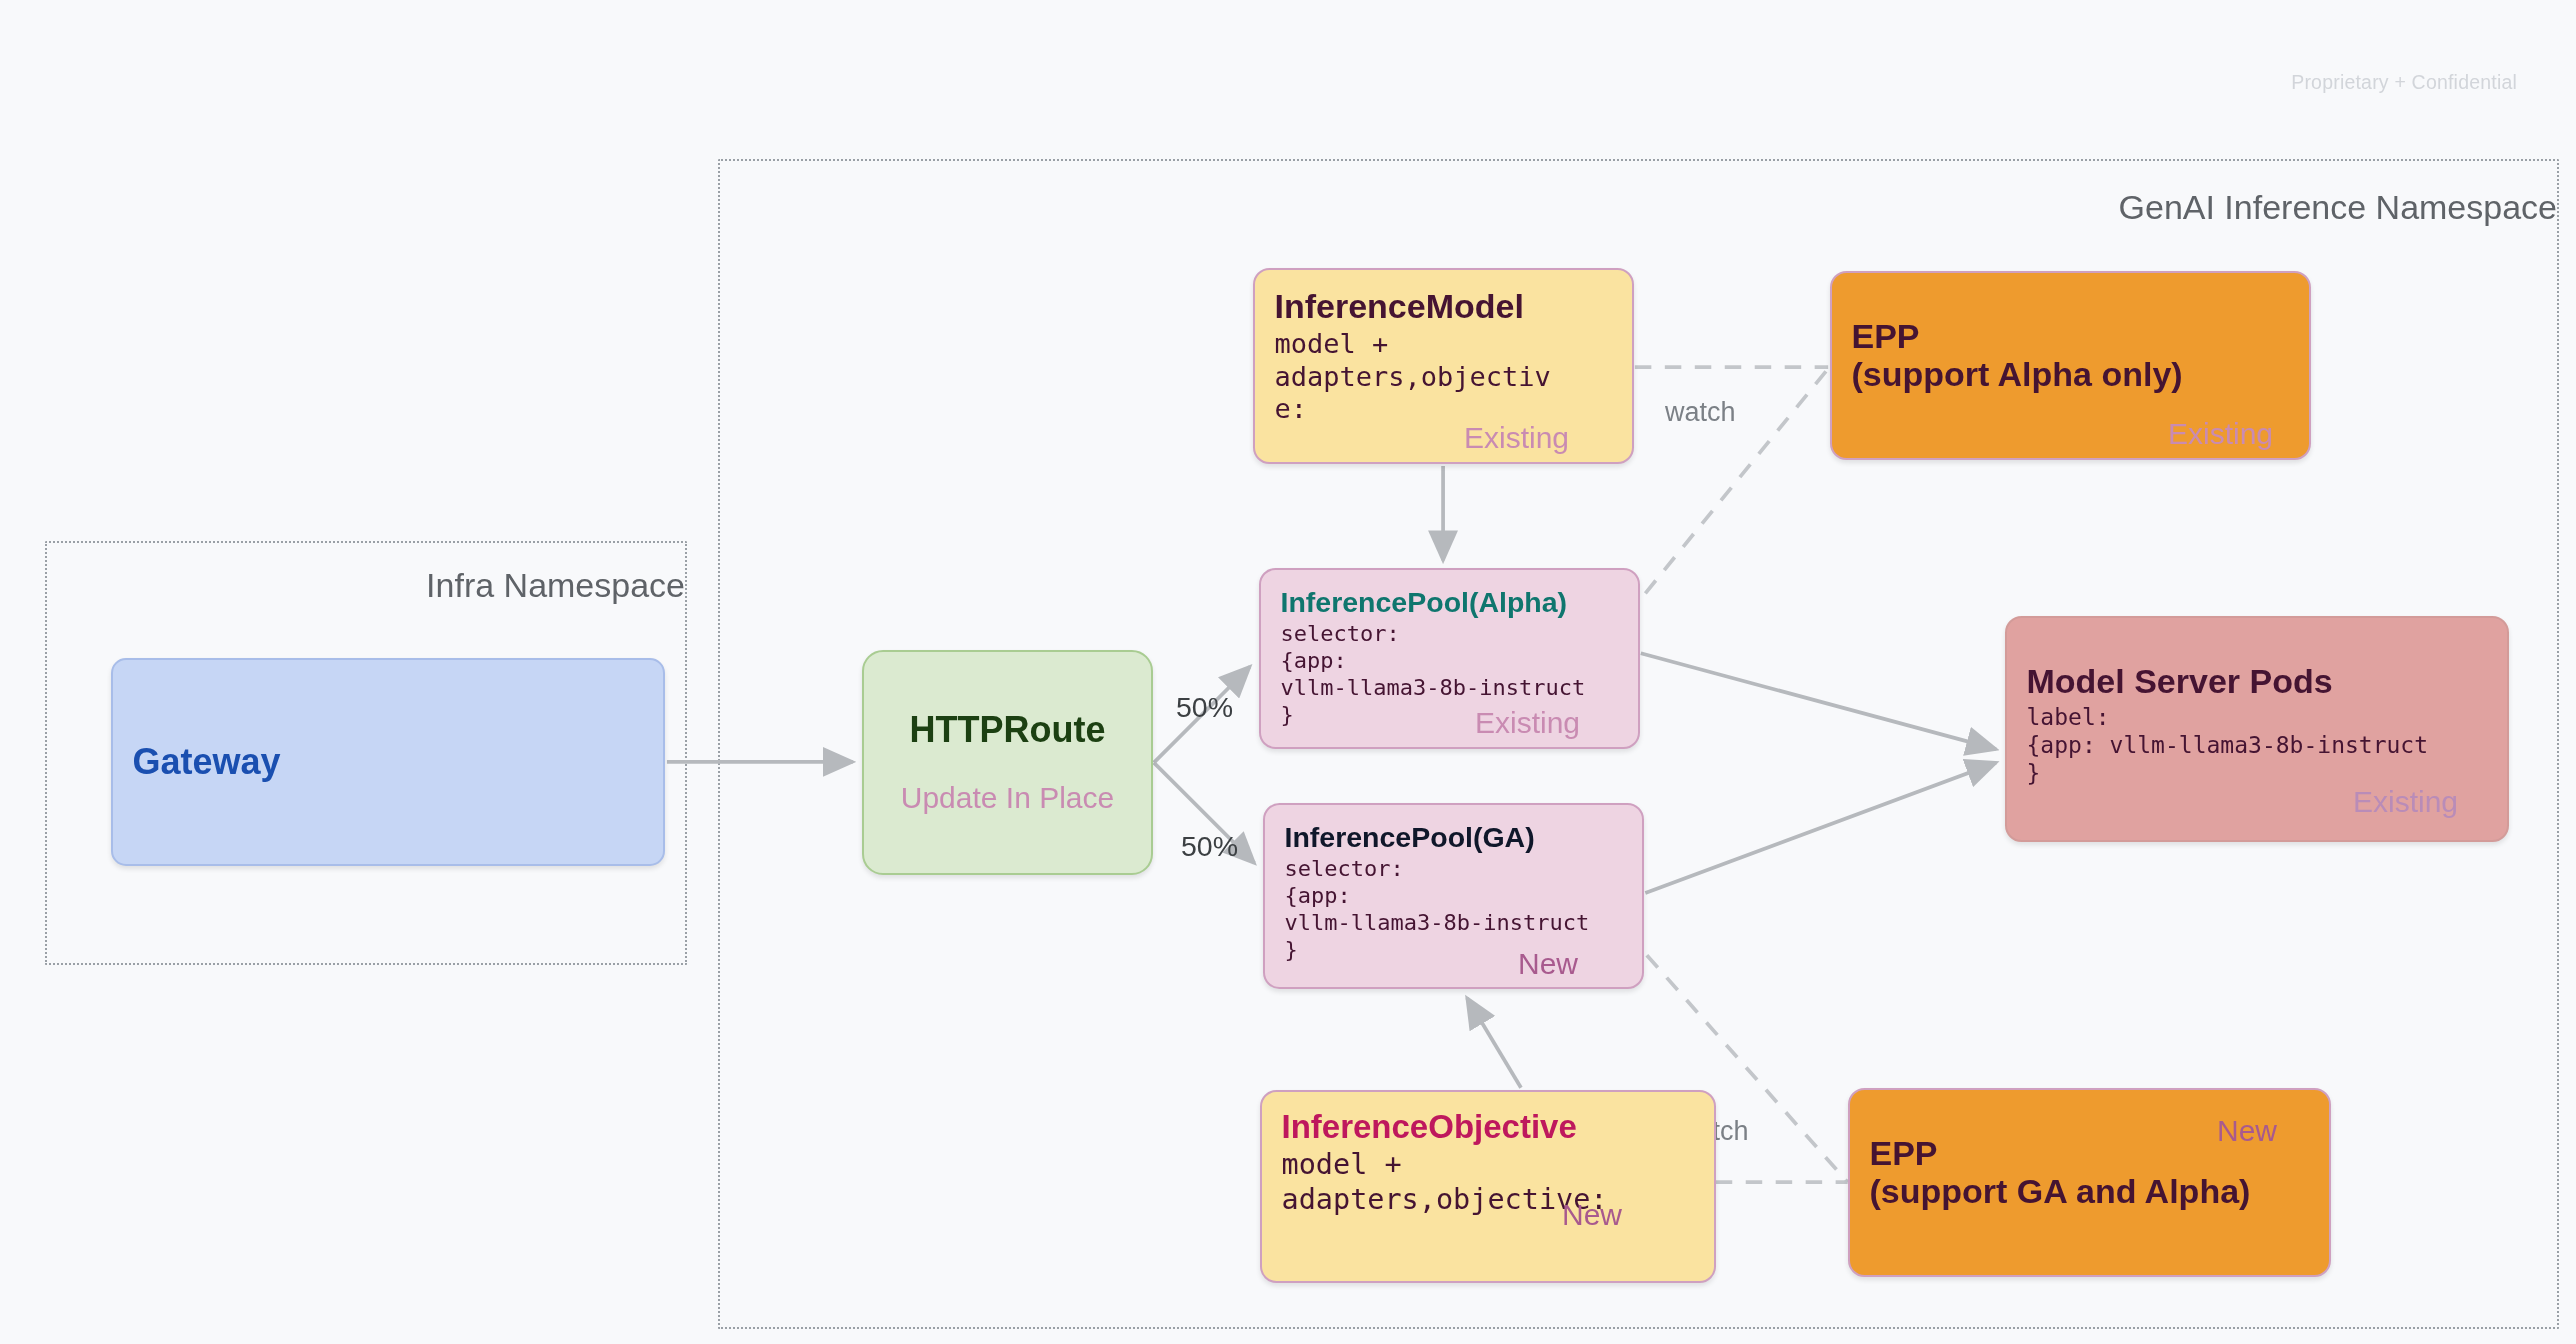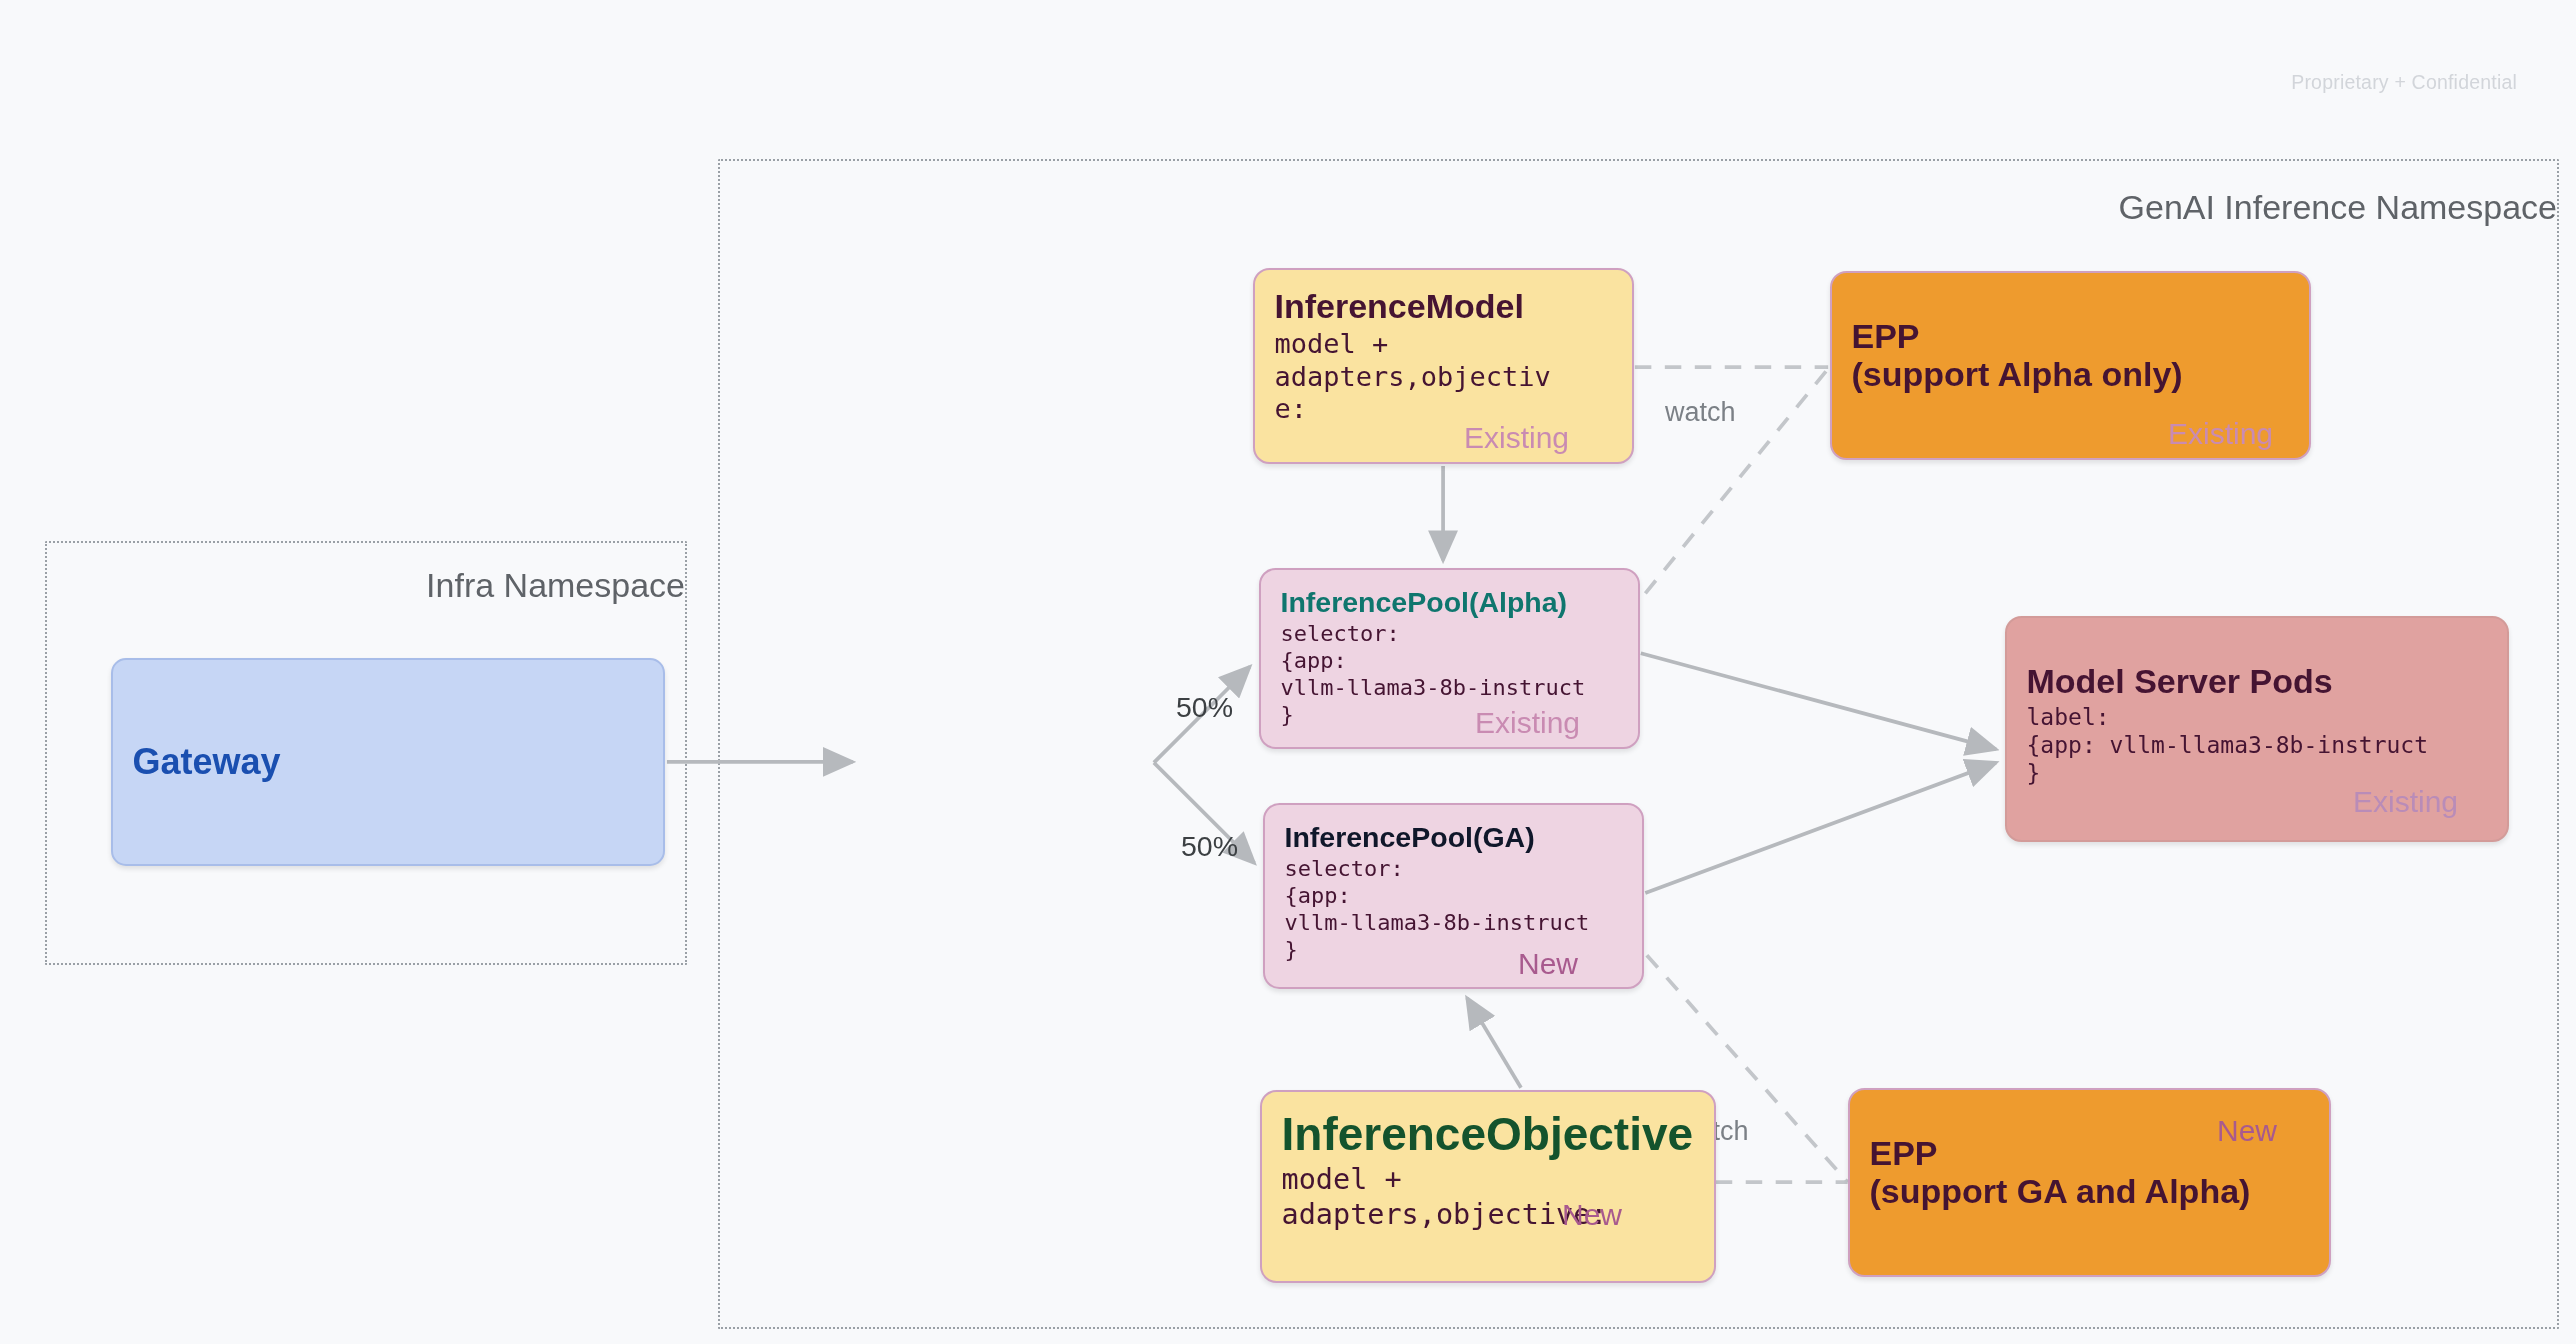--- a/index.html
+++ b/index.html
@@ -141,21 +141,21 @@
     background: #eed4e2;
   }
   #pool-ga .title { font-size: 28.5px; color: #0f172a; }
   #pool-ga .body { font-size: 22px; color: #451432; }
   #pool-ga .tag { right: 64px; bottom: 6px; font-size: 30px; }
 
   #inference-objective {
     left: 1260px; top: 1090px; width: 456px; height: 193px;
     background: #fae3a0;
   }
-  #inference-objective .title { font-size: 46px; color: #14532d; }
+  #inference-objective .title { font-size: 33px; color: #be185d; }
   #inference-objective .body { font-size: 28.5px; color: #451432; }
   #inference-objective .tag { left: 300px; top: 106px; }
 
   #epp-alpha {
     left: 1830px; top: 271px; width: 481px; height: 189px;
     background: #ee9b2e;
   }
   #epp-alpha .title { font-size: 34px; color: #451432; }
   #epp-alpha .tag { right: 36px; bottom: 7.5px; }
 
@@ -228,20 +228,24 @@
 
   <div class="edge-label" style="left:1176px; top:691px;">50%</div>
   <div class="edge-label" style="left:1181px; top:830px;">50%</div>
   <div class="watch-label" style="left:1665px; top:397px;">watch</div>
   <div class="watch-label" style="left:1678px; top:1116px;">watch</div>
 
   <div class="node" id="gateway">
     <div class="title">Gateway</div>
   </div>
 
+  <div class="node" id="httproute">
+    <div class="title">HTTPRoute</div>
+    <div class="sub">Update In Place</div>
+  </div>
 
   <div class="node" id="inference-model">
     <div class="title">InferenceModel</div>
     <div class="body">model +
 adapters,objectiv
 e:</div>
     <div class="tag tag-existing">Existing</div>
   </div>
 
   <div class="node" id="pool-alpha">

